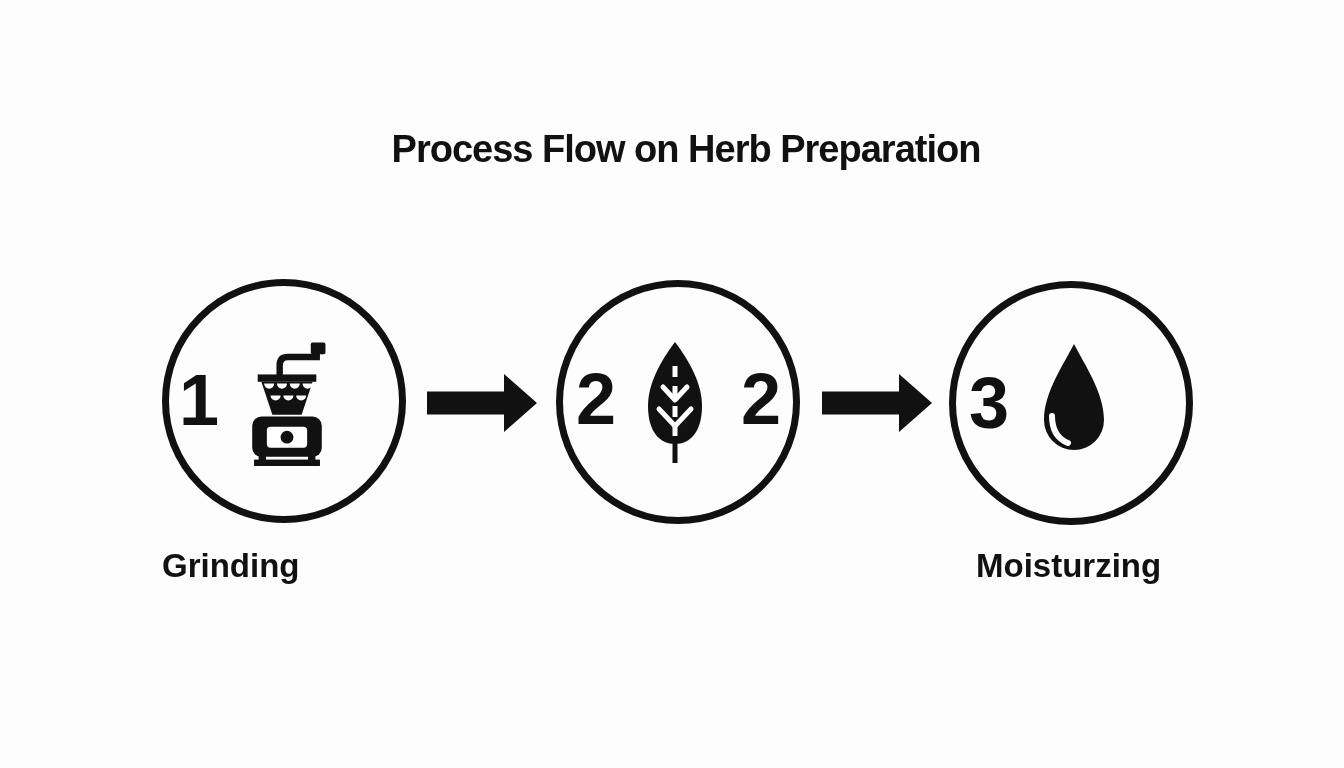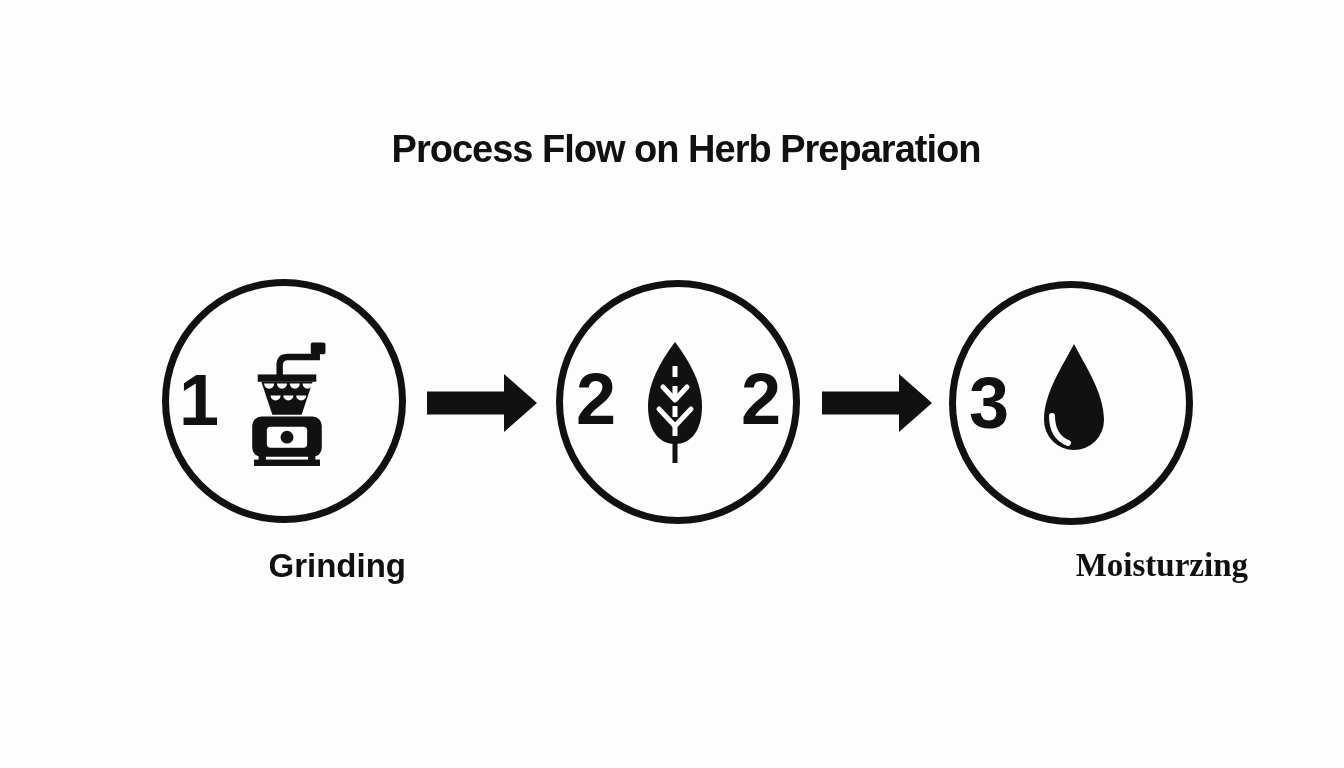--- a/index.html
+++ b/index.html
@@ -61,28 +61,28 @@
     position: absolute;
     width: 110px;
     height: 58px;
   }
   .arrow-1 { left: 427px; top: 374px; }
   .arrow-2 { left: 822px; top: 374px; }
   .step-label {
     position: absolute;
     width: 244px;
     top: 547px;
-    text-align: right;
+    text-align: left;
     font-size: 33px;
     font-weight: 700;
     color: #111111;
   }
   .label-1 { left: 162px; }
   .label-2 { left: 556px; }
-  .label-3 { left: 1004px; font-family: Liberation Serif, serif; }
+  .label-3 { left: 976px; }
   .ink  { fill: #111111; }
   .wht  { fill: #ffffff; }
 </style>
 </head>
 <body>
 
 <div class="canvas">
 
   <h1 class="title">Process Flow on Herb Preparation</h1>
 

